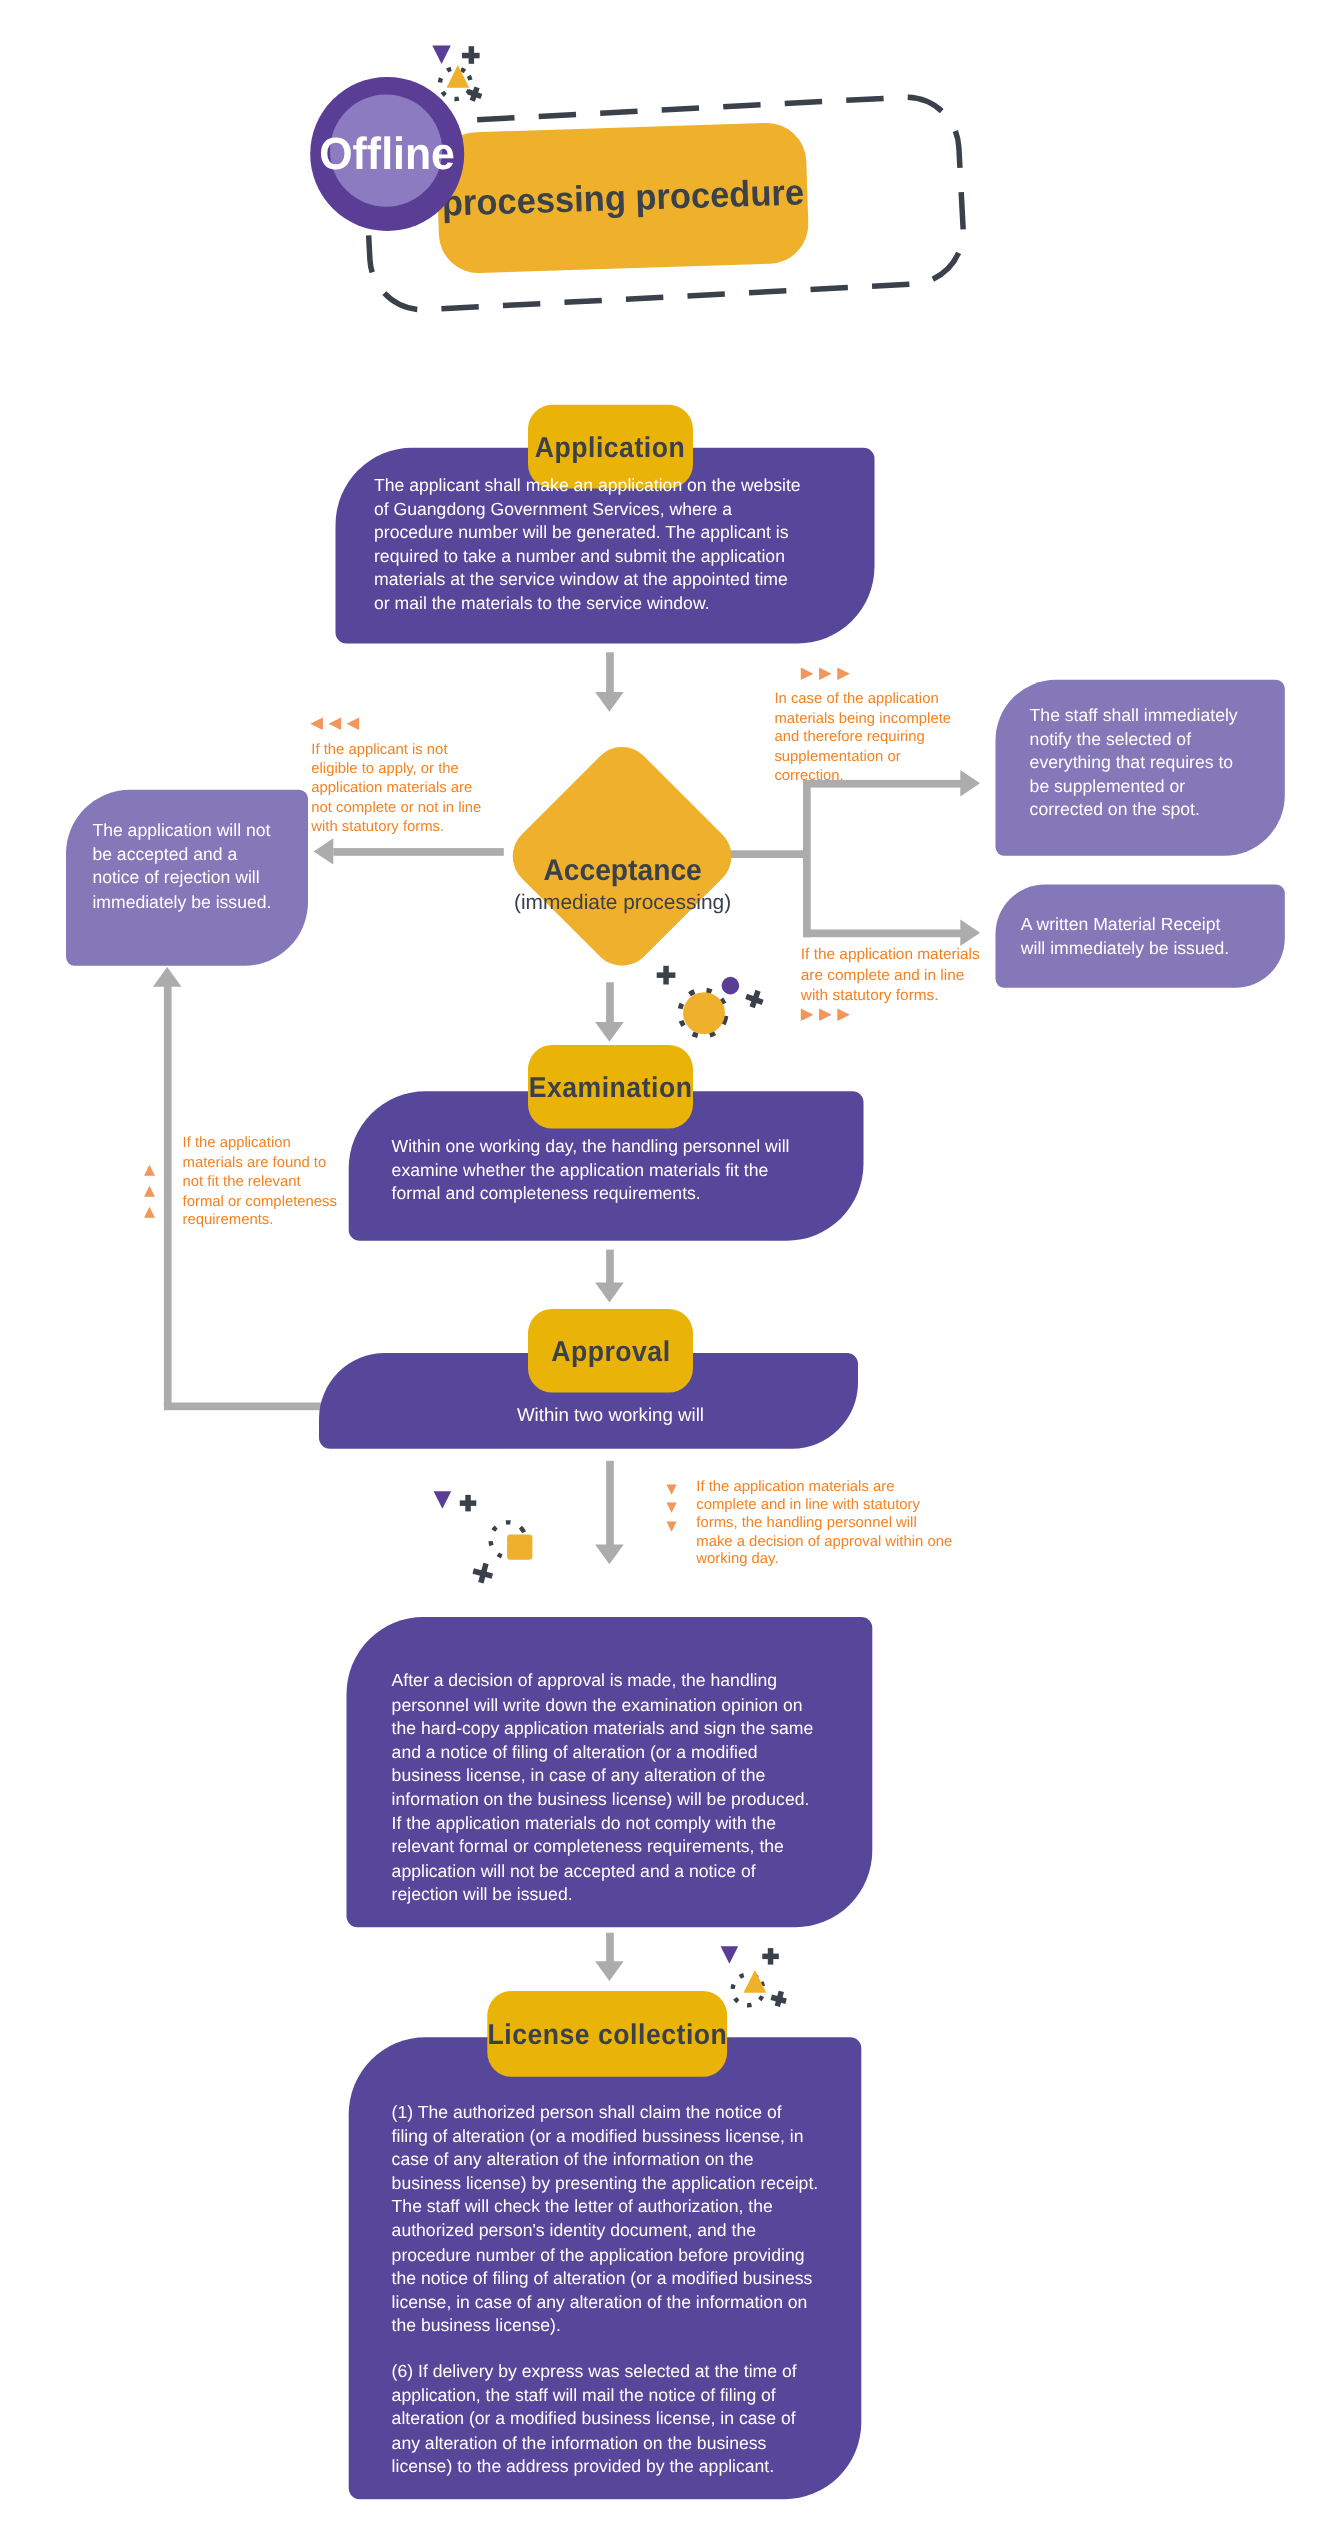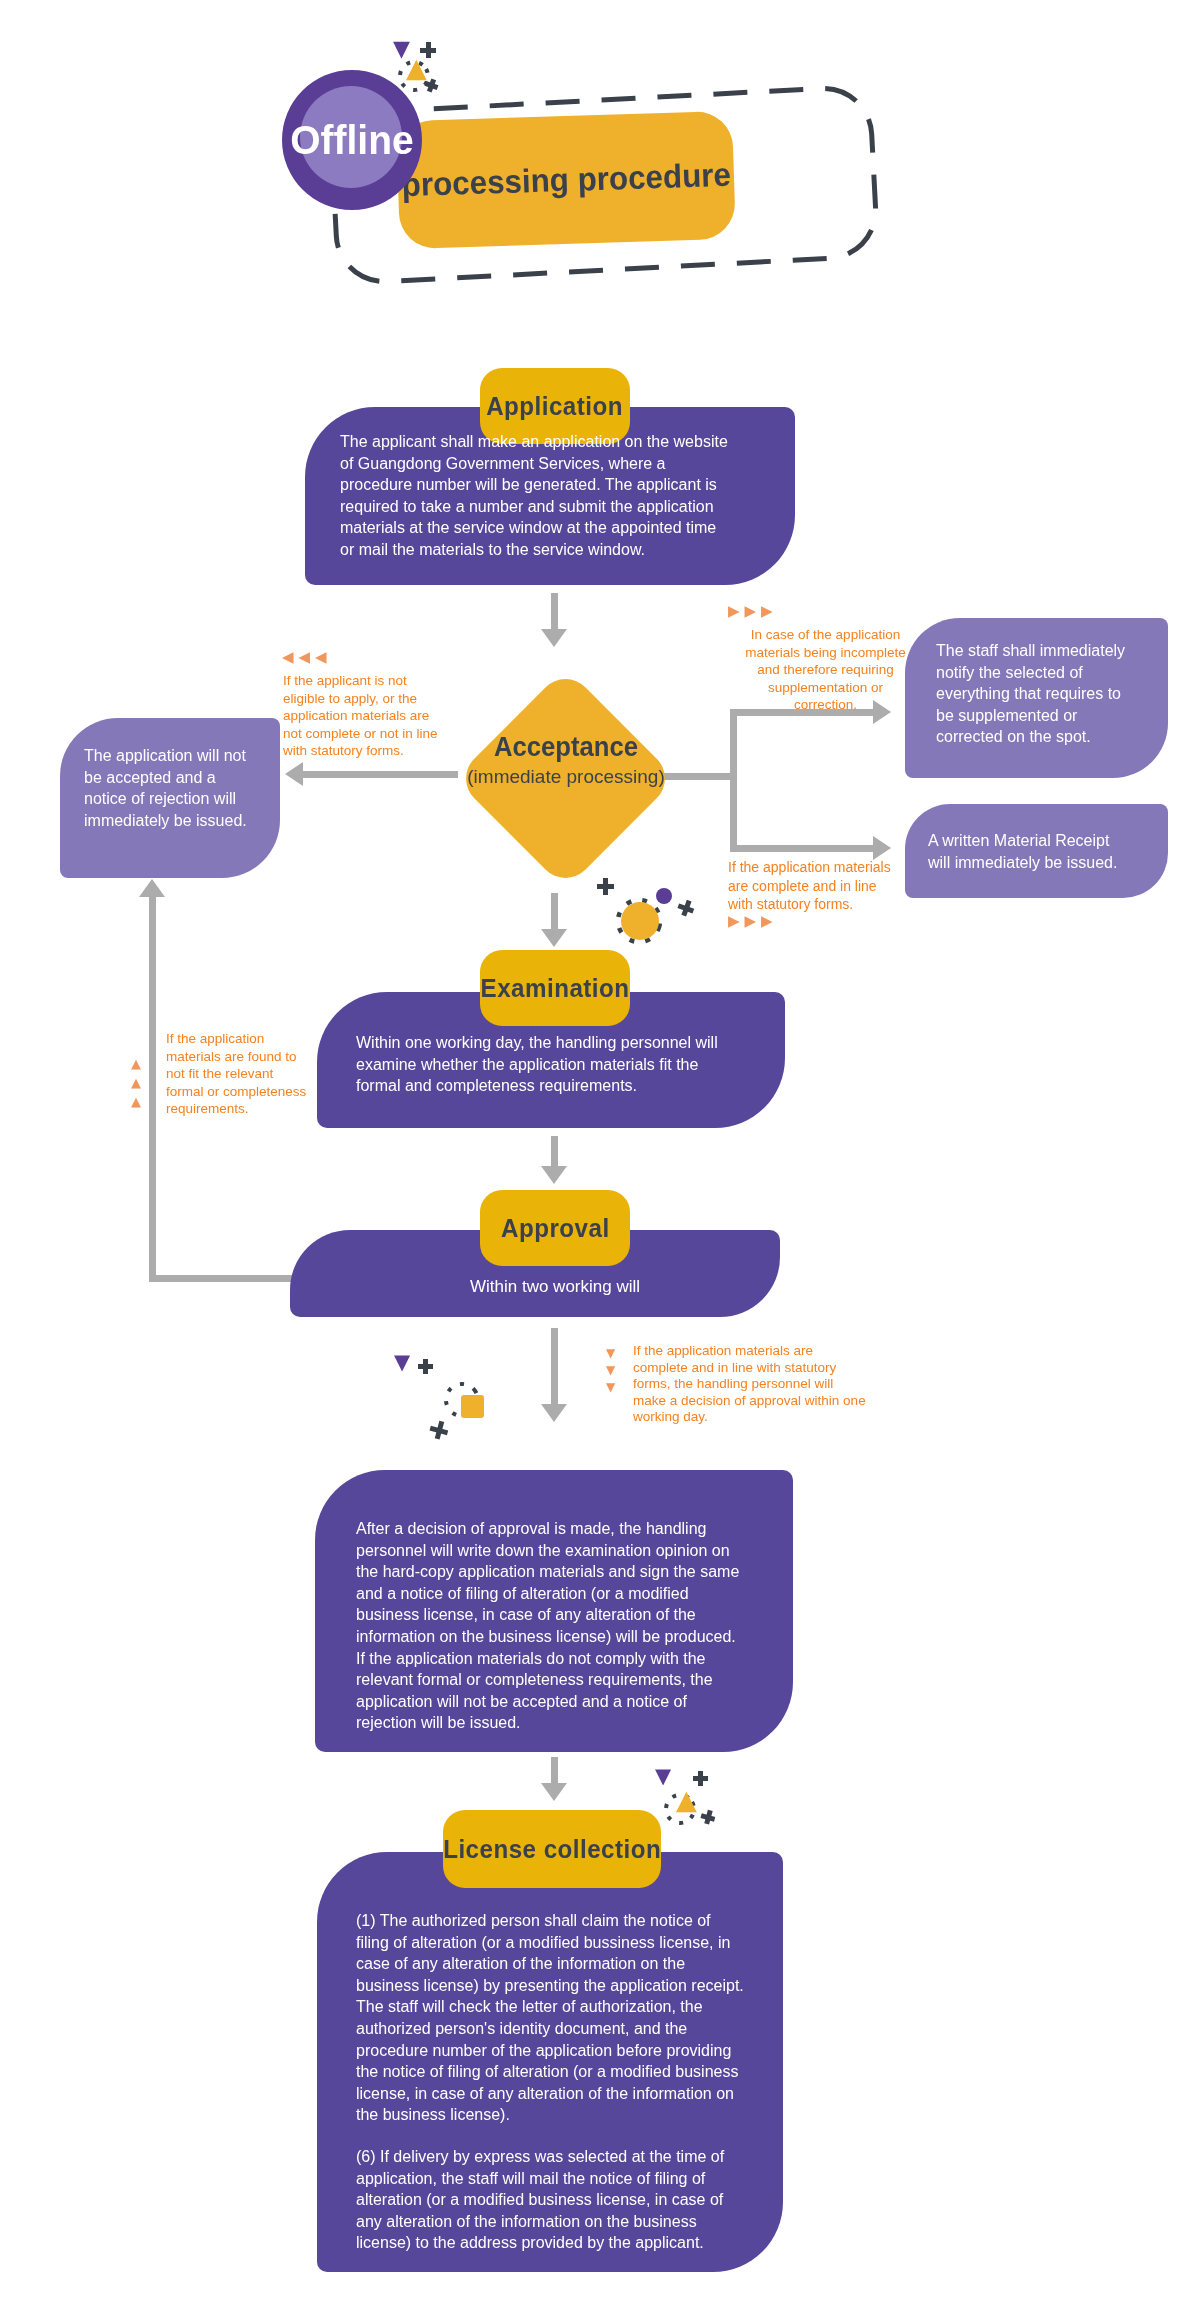--- a/index.html
+++ b/index.html
@@ -37,21 +37,21 @@
   .plus { position:absolute; z-index:5; }
   .plus::before { content:""; position:absolute; left:calc(50% - 2.5px); top:0;
     width:5px; height:100%; background:#3A414B; }
   .plus::after { content:""; position:absolute; top:calc(50% - 2.5px); left:0;
     width:100%; height:5px; background:#3A414B; }
   .decor-tri { position:absolute; font-family:"DejaVu Sans", sans-serif; z-index:6; line-height:1; }
   .dotring { position:absolute; z-index:4; }
   
   .diamond { position:absolute; left:487px; top:700px; width:157px; height:157px;
     background:#EFB02C; border-radius:28px; transform:rotate(45deg); z-index:2; }
-  .diamond-text { position:absolute; left:445px; top:732px; width:242px;
+  .diamond-text { position:absolute; left:445px; top:776px; width:242px;
     text-align:center; z-index:3; color:#3A414B; }
   .diamond-title { font-weight:bold; font-size:27px; transform:scaleX(0.95); display:block; }
   .diamond-sub { font-size:19px; display:block; margin-top:3px; }
   
   .t-banner { position:absolute; left:398px; top:116px; width:336px; height:128px;
     background:#EFB02C; border-radius:36px; transform:rotate(-1.8deg);
     display:flex; align-items:center; justify-content:center; z-index:5; }
   .t-banner-text { font-weight:bold; font-size:33px; color:#3A414B;
     transform:scaleX(0.95); white-space:nowrap; }
   .t-circle { position:absolute; left:282px; top:70px; width:140px; height:140px;
@@ -128,21 +128,21 @@
   <div class="gline" style="left:652px;top:773px;width:84px;height:7px;"></div>
   <div class="gline" style="left:730px;top:709px;width:7px;height:143px;"></div>
   <div class="gline" style="left:730px;top:709px;width:145px;height:7px;"></div>
   <div class="ah-right" style="left:873px;top:700px;"></div>
   <div class="gline" style="left:730px;top:845px;width:145px;height:7px;"></div>
   <div class="ah-right" style="left:873px;top:836px;"></div>
 
   <span class="tri" style="left:728px;top:604px;font-size:15px;letter-spacing:5px;">
     <span>▶</span><span>▶</span><span>▶</span>
   </span>
-  <div class="annot" style="left:728px;top:626px;width:195px;text-align:center;">In case of the application
+  <div class="annot" style="left:704px;top:626px;width:195px;">In case of the application
 materials being incomplete
 and therefore requiring
 supplementation or
 correction.</div>
   <div class="sbox" style="left:905px;top:618px;width:263px;height:160px;border-radius:55px 8px;"></div>
   <div class="btext" style="left:936px;top:640px;width:225px;">The staff shall immediately
 notify the selected of
 everything that requires to
 be supplemented or
 corrected on the spot.</div>

